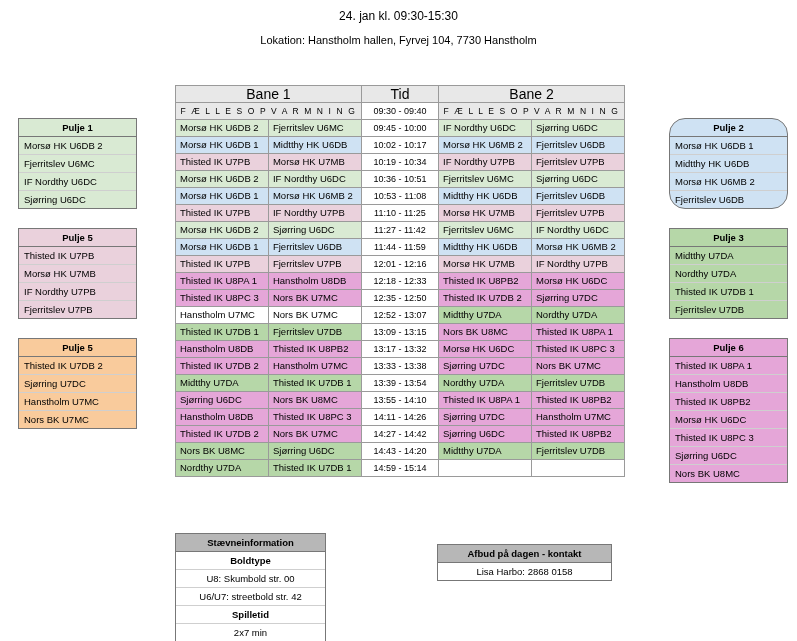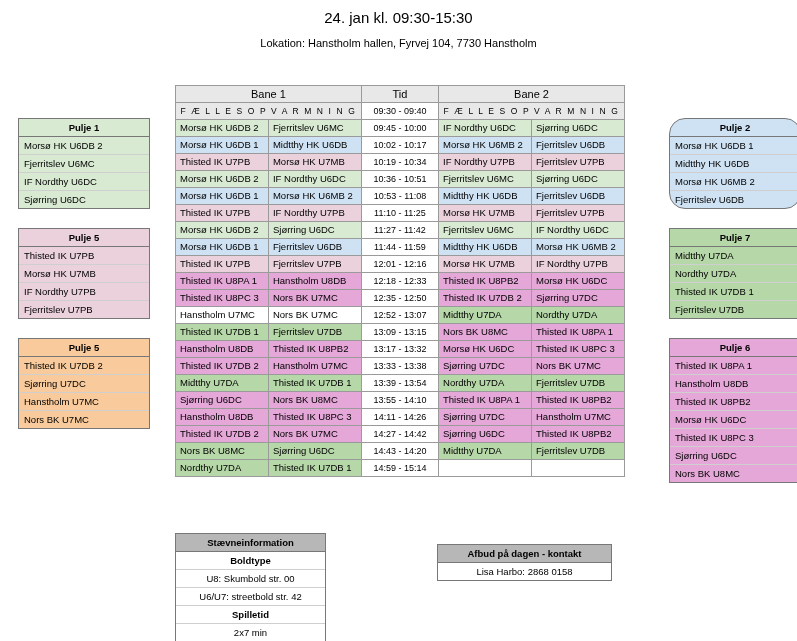--- a/index.html
+++ b/index.html
@@ -17,21 +17,21 @@
   }
   .title {
     text-align: center;
     font-size: 17.5px;
     font-weight: bold;
     margin-top: 8px;
     letter-spacing: 0.1px;
   }
   .subtitle {
     text-align: center;
-    font-size: 15px;
+    font-size: 12px;
     margin-top: 9px;
   }
   .location {
     text-align: center;
     font-size: 11px;
     margin-top: 11px;
   }
 
   
   .schedule {
@@ -47,21 +47,21 @@
     padding: 2px 4px;
     height: 16px;
     line-height: 12px;
     white-space: nowrap;
     overflow: hidden;
   }
   .schedule .hdr {
     background: #e8e8e8;
     text-align: center;
     font-weight: normal;
-    font-size: 11px;
+    font-size: 14px;
   }
   .warm {
     background: #e8e8e8;
     text-align: center;
     letter-spacing: 1.6px;
     font-size: 8.5px;
   }
   .time {
     text-align: center;
     background: #ffffff;
@@ -74,21 +74,21 @@
   .p1 { background: #d9ead3; }   
   .p2 { background: #cfe2f3; }   
   .p3 { background: #ead1dc; }   
   .p4 { background: #b6d7a8; }   
   .p6 { background: #e5a6d8; }   
   .pw { background: #ffffff; }
 
   
   .pulje {
     position: absolute;
-    width: 132px;
+    width: 119px;
     border: 1px solid #777;
     font-size: 9.5px;
   }
   .pulje .ph {
     text-align: center;
     font-weight: bold;
     padding: 3px 0;
     border-bottom: 1px solid #777;
   }
   .pulje .pi {
@@ -331,21 +331,21 @@
 
   <div class="pulje b-p2">
     <div class="ph">Pulje 2</div>
     <div class="pi">Morsø HK U6DB 1</div>
     <div class="pi">Midtthy HK U6DB</div>
     <div class="pi">Morsø HK U6MB 2</div>
     <div class="pi">Fjerritslev U6DB</div>
   </div>
 
   <div class="pulje b-p4">
-    <div class="ph">Pulje 7</div>
+    <div class="ph">Pulje 3</div>
     <div class="pi">Midtthy U7DA</div>
     <div class="pi">Nordthy U7DA</div>
     <div class="pi">Thisted IK U7DB 1</div>
     <div class="pi">Fjerritslev U7DB</div>
   </div>
 
   <div class="pulje b-p6">
     <div class="ph">Pulje 6</div>
     <div class="pi">Thisted IK U8PA 1</div>
     <div class="pi">Hanstholm U8DB</div>

